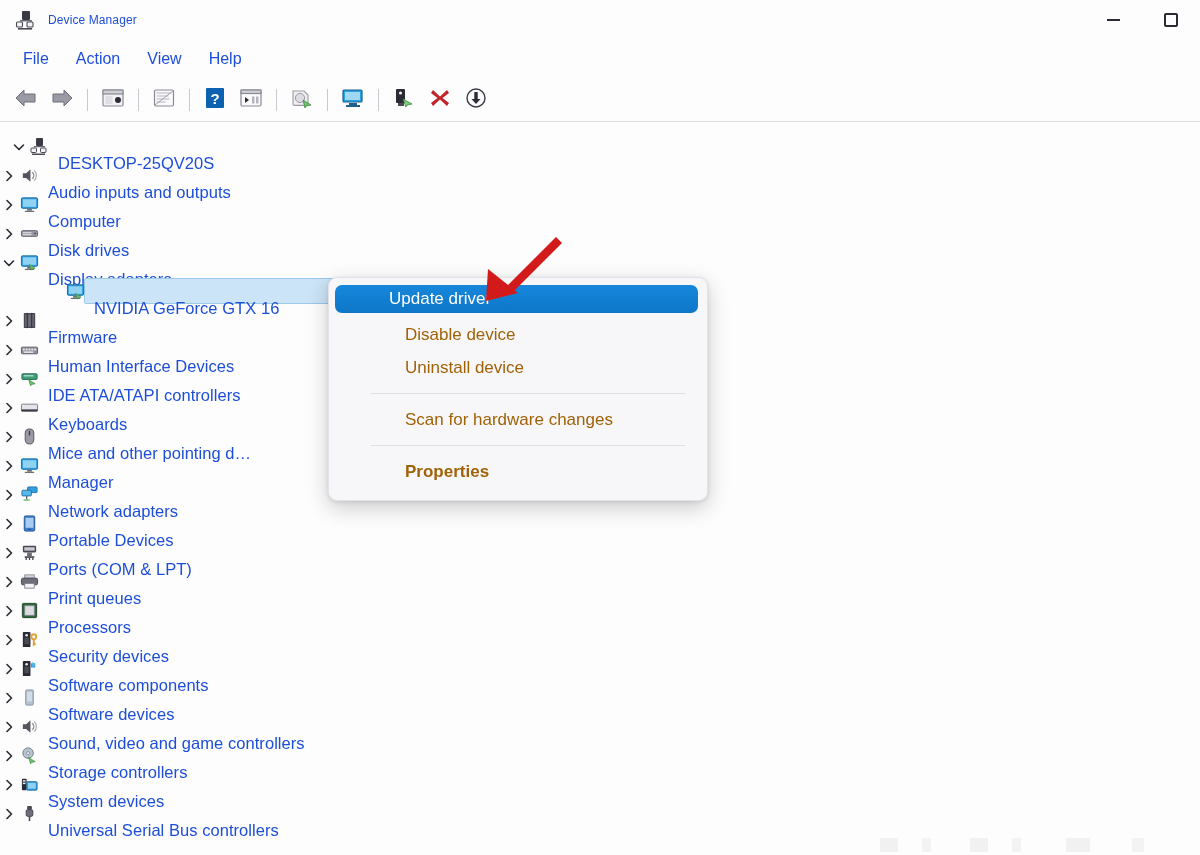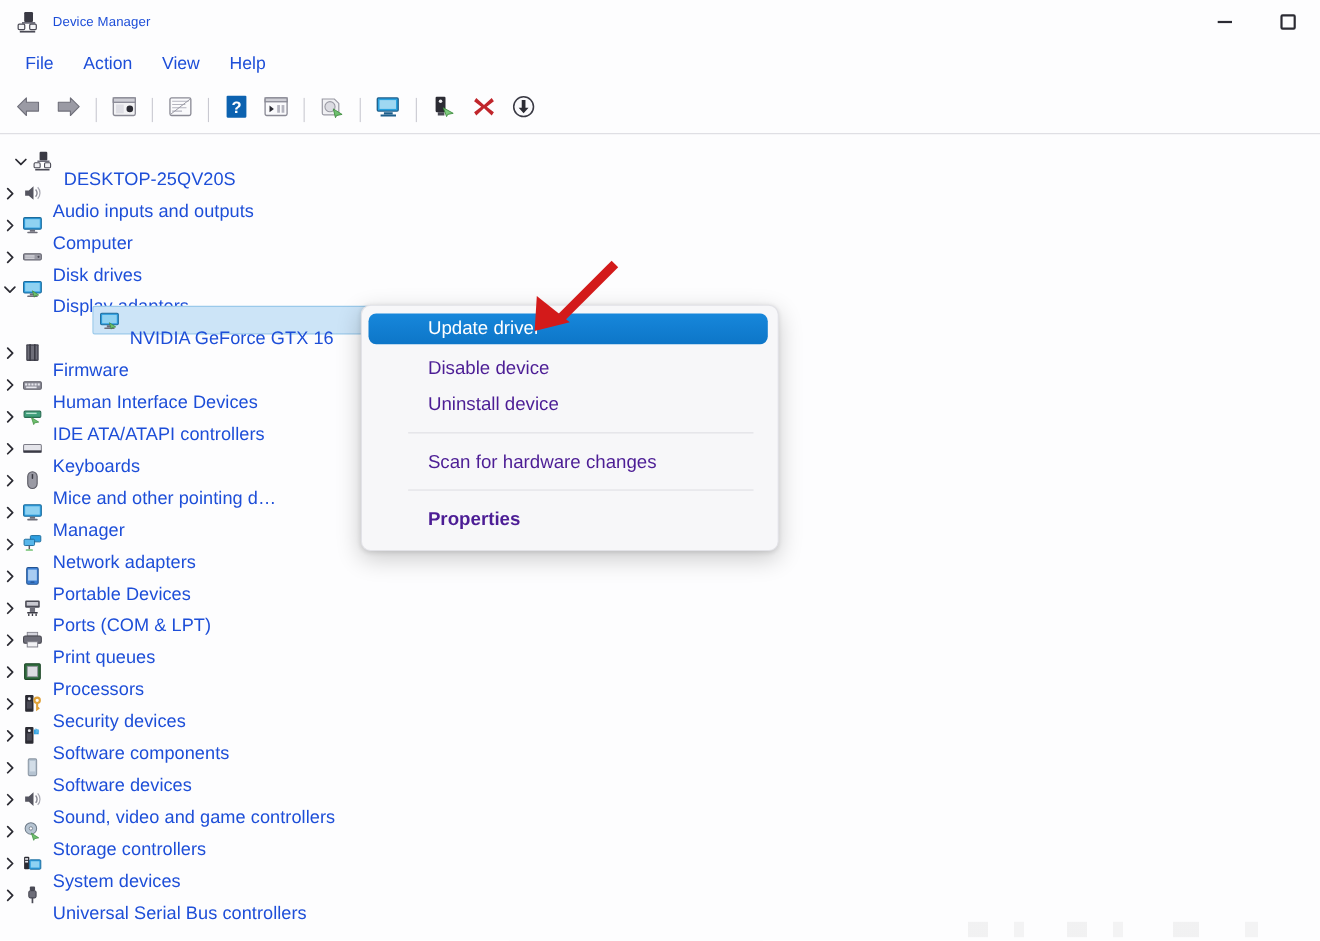--- a/index.html
+++ b/index.html
@@ -110,21 +110,21 @@
   }
   .node-icon svg { display: block; }
   .label {
     font-size: 16.5px; color: #1d4ed8;
     white-space: nowrap;
     letter-spacing: .05px;
     margin-top: 34px;
   }
   .row.root { padding-left: 10px; }
   .row.lvl1 { }
-  .row.lvl2 { padding-left: 88px; }
+  .row.lvl2 { padding-left: 64px; }
   .row.selected .sel-bg {
     position: absolute;
     left: 84px; top: 1px;
     width: 330px; height: 26px;
     background: #cce4f7;
     border: 1px solid #9ac9ea;
     border-radius: 2px;
   }
   .row.selected .chev,
   .row.selected .node-icon,
@@ -139,24 +139,25 @@
     border: 1px solid #e2e2e7;
     border-radius: 9px;
     box-shadow: 0 7px 22px rgba(0,0,0,.20), 0 1px 4px rgba(0,0,0,.10);
     padding: 7px 0 12px 0;
     z-index: 40;
   }
   .ctx-item {
     position: relative;
     height: 33px;
     display: flex; align-items: center;
-    padding-left: 60px;
+    padding-left: 44px;
     font-size: 17px;
-    color: #4c1d95;
+    color: #a16207;
     cursor: default;
+    margin-left: 32px;
   }
   .ctx-item.highlighted {
     margin: 0 9px 0 6px;
     border-radius: 7px;
     background: linear-gradient(180deg, #1787db 0%, #0d76c8 100%);
     color: #ffffff;
     padding-left: 54px;
     height: 28px;
   }
   .ctx-item.bold { font-weight: bold; }

